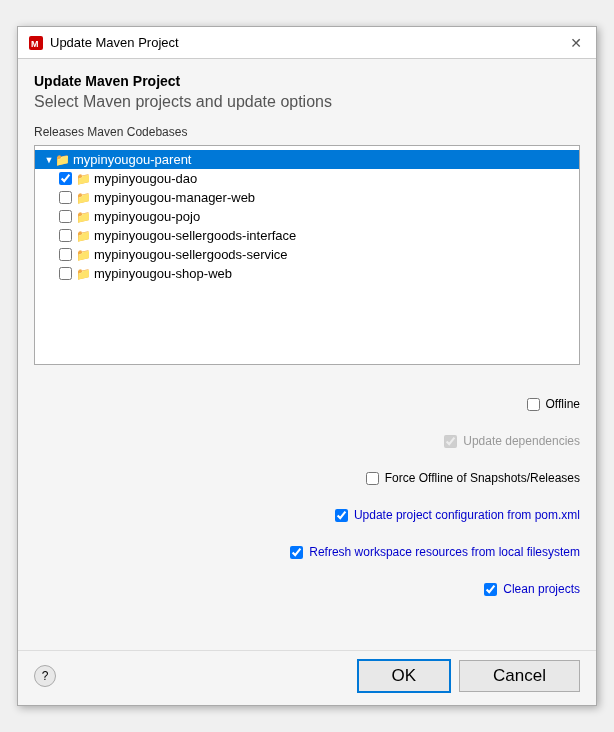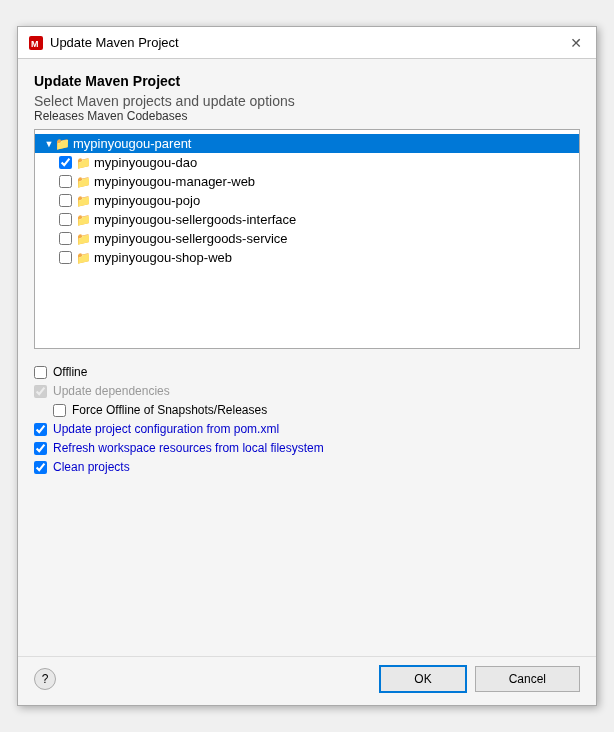--- a/index.html
+++ b/index.html
@@ -65,22 +65,23 @@
       flex: 1;
       display: flex;
       flex-direction: column;
     }
     .dialog-heading {
       font-size: 14px;
       font-weight: bold;
       margin-bottom: 4px;
     }
     .dialog-subheading {
-      font-size: 14px;
+      font-size: 16px;
       color: #555;
+      margin-bottom: 14px;
     }
     .section-label {
       font-size: 12px;
       color: #333;
       margin-bottom: 6px;
     }
     .tree-area {
       display: flex;
       gap: 10px;
       margin-bottom: 14px;
@@ -136,22 +137,23 @@
       font-size: 12px;
       background: #e8e8e8;
       border: 1px solid #adadad;
       cursor: pointer;
       text-align: center;
       white-space: nowrap;
     }
     .options-section {
       display: flex;
       flex-direction: column;
-      gap: 5px;
-      margin-top: 2px;
+      gap: 23px;
+      margin-top: 18px;
+      align-items: flex-end;
     }
     .option-row {
       display: flex;
       align-items: center;
       gap: 6px;
       font-size: 12px;
     }
     .option-row.grayed { color: #999; }
     .option-row.blue-text { color: #0000cc; }
     .option-checkbox {
@@ -176,21 +178,21 @@
       background: #e8e8e8;
       font-size: 12px;
       cursor: pointer;
       display: flex;
       align-items: center;
       justify-content: center;
       margin-right: auto;
     }
     .footer-btn {
       padding: 5px 33px;
-      font-size: 12px;
+      font-size: 17px;
       cursor: pointer;
       border: 1px solid #adadad;
       background: #e8e8e8;
     }
     .footer-btn.primary {
       border: 2px solid #0078d7;
       background: #e8e8e8;
     }
   </style>
 </head>

